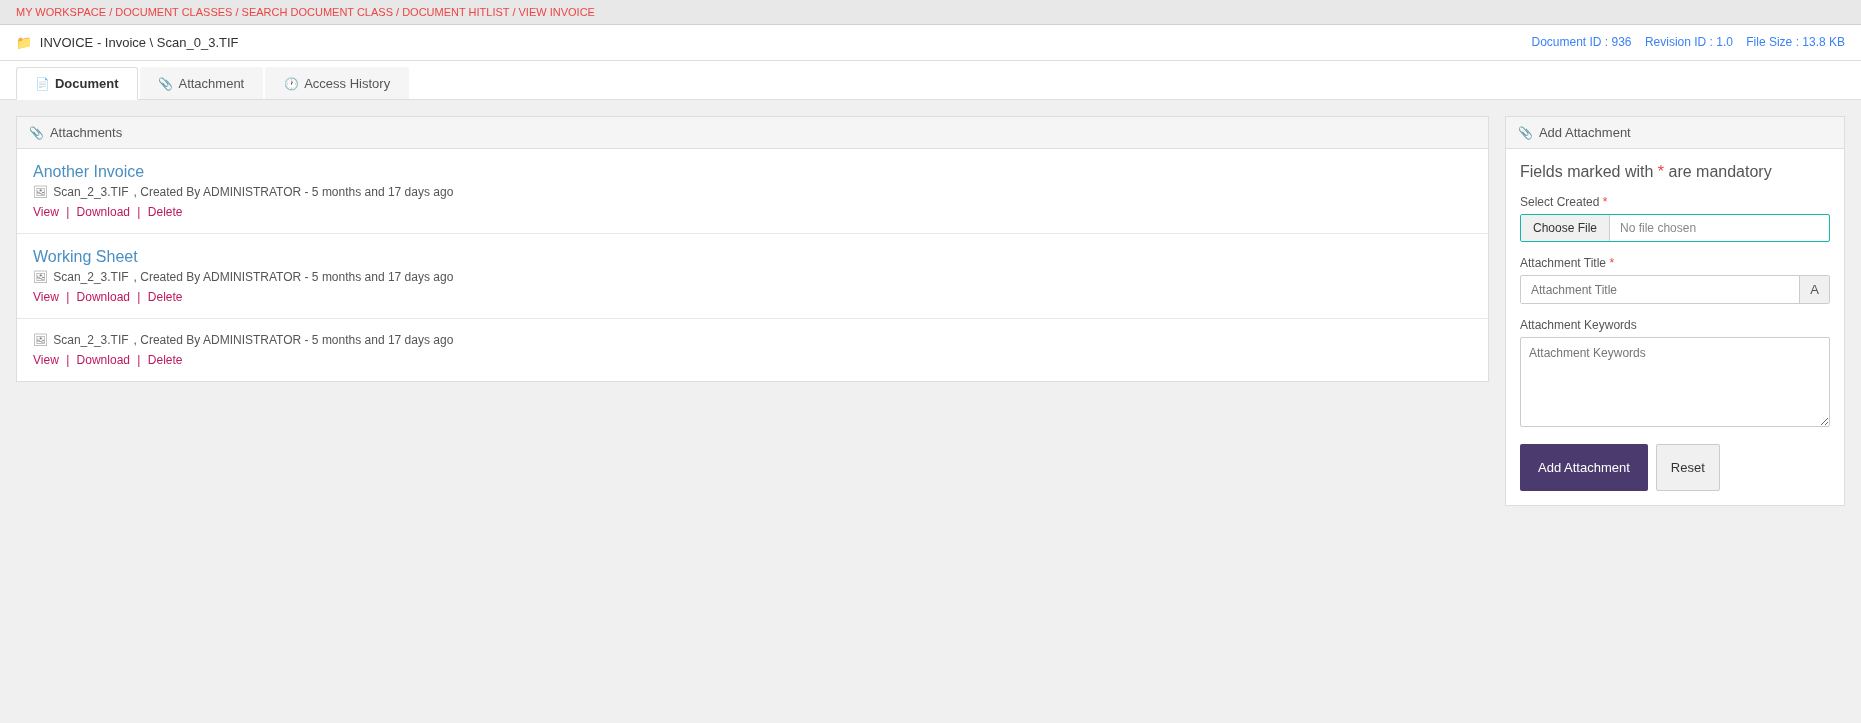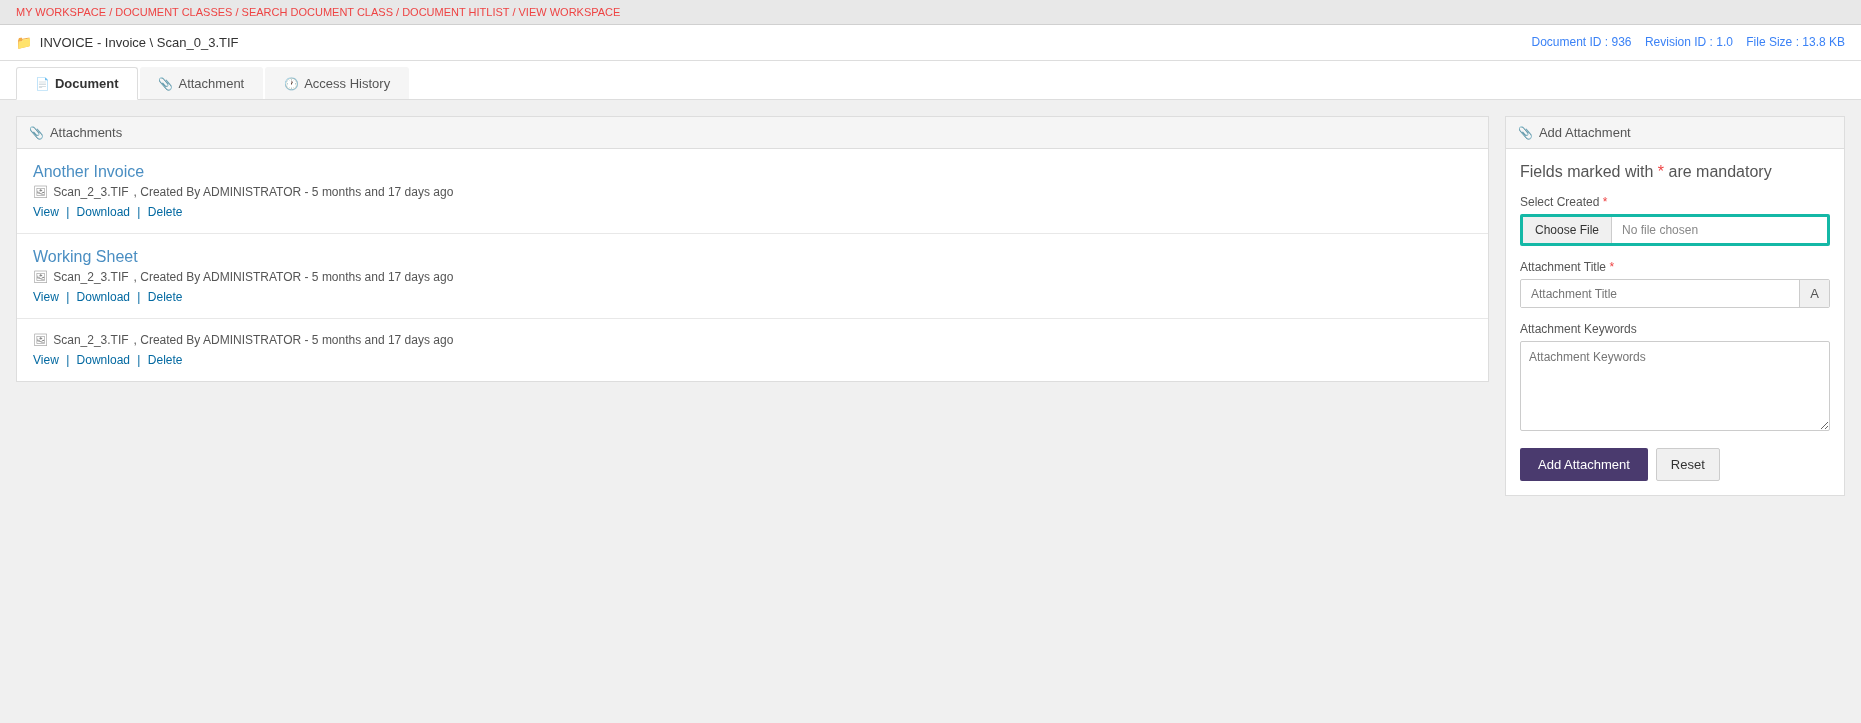--- a/index.html
+++ b/index.html
@@ -102,21 +102,21 @@
     .attachment-meta {
       font-size: 12px;
       color: #555;
       margin-bottom: 6px;
       display: flex;
       align-items: center;
       gap: 5px;
     }
     .attachment-meta .file-icon { color: #888; }
     .attachment-actions { font-size: 12px; color: #4a8ec2; }
-    .attachment-actions span { cursor: pointer; color: #0369a1; }
+    .attachment-actions span { cursor: pointer; color: #be185d; }
     .sep { color: #aaa; margin: 0 4px; }
 
     
     .add-attachment-panel {
       width: 340px;
       background: #fff;
       border: 1px solid #ddd;
     }
     .add-panel-header {
       background: #f5f5f5;
@@ -131,21 +131,21 @@
     .add-panel-body { padding: 14px; }
     .mandatory-note { font-size: 16px; color: #555; margin-bottom: 14px; }
     .mandatory-note .star { color: #e44; }
     .form-group { margin-bottom: 14px; }
     .form-label { font-size: 12px; color: #555; margin-bottom: 5px; display: block; }
     .form-label .star { color: #e44; }
 
     
     .file-input-row {
       display: flex;
-      border: 3px solid #14b8a6;
+      border: 1px solid #14b8a6;
       border-radius: 2px;
       overflow: hidden;
     }
     .choose-file-btn {
       background: #f0f0f0;
       border: none;
       border-right: 1px solid #ccc;
       padding: 6px 12px;
       font-size: 12px;
       cursor: pointer;
@@ -209,41 +209,41 @@
       border: none;
       padding: 8px 18px;
       font-size: 13px;
       cursor: pointer;
       border-radius: 2px;
     }
     .btn-reset {
       background: #f0f0f0;
       color: #333;
       border: 1px solid #ccc;
-      padding: 8px 14px;
+      padding: 15px 14px;
       font-size: 13px;
       cursor: pointer;
       border-radius: 2px;
     }
 
     .pin-icon { color: #e44; font-size: 12px; }
   </style>
 </head>
 <body>
 
 <div class="breadcrumb-bar">
   <span>MY WORKSPACE</span>
   <span> / </span>
   <span>DOCUMENT CLASSES</span>
   <span> / </span>
   <span>SEARCH DOCUMENT CLASS</span>
   <span> / </span>
   <span>DOCUMENT HITLIST</span>
   <span> / </span>
-  <span style="color:#e44;">VIEW WORKSPACE</span>
+  <span style="color:#e44;">VIEW INVOICE</span>
 </div>
 
 <div class="doc-header">
   <div class="doc-title">
     <span class="folder-icon">📁</span>
     <span>INVOICE - Invoice \ Scan_0_3.TIF</span>
   </div>
   <div class="doc-meta">
     <span>Document ID : 936</span>
     &nbsp;&nbsp;

